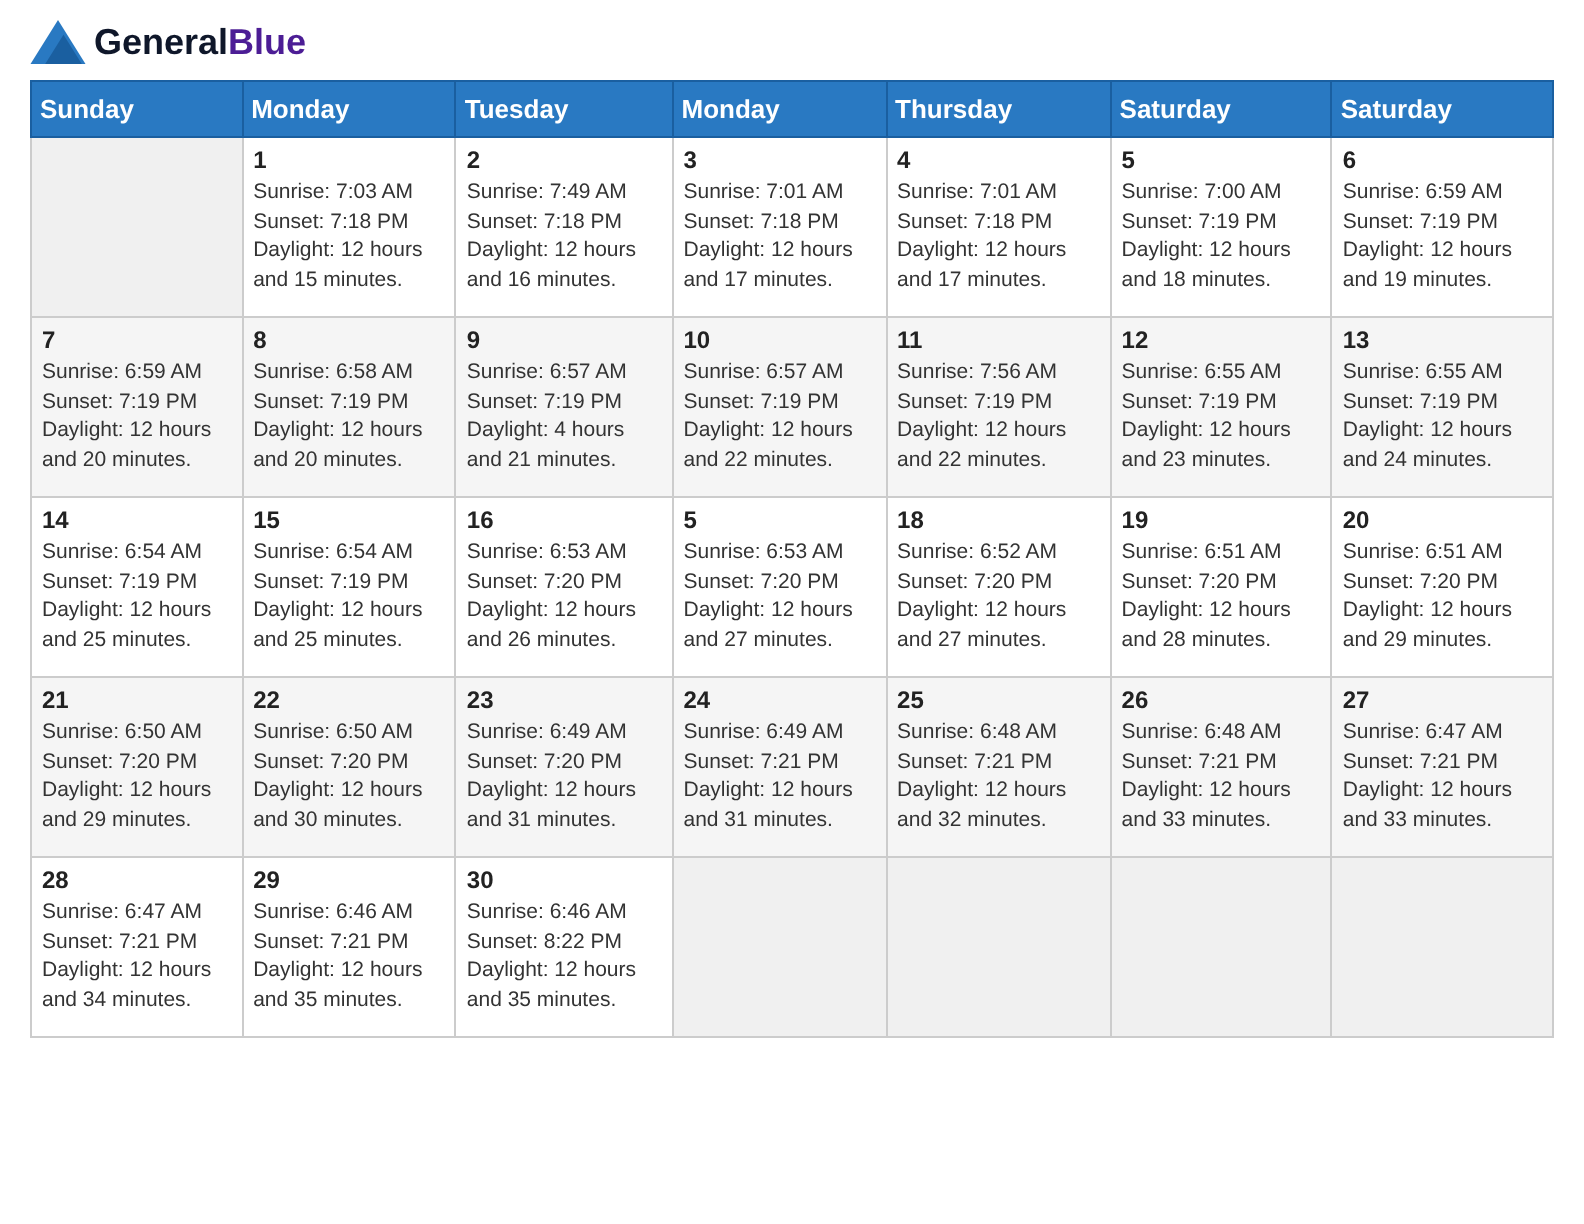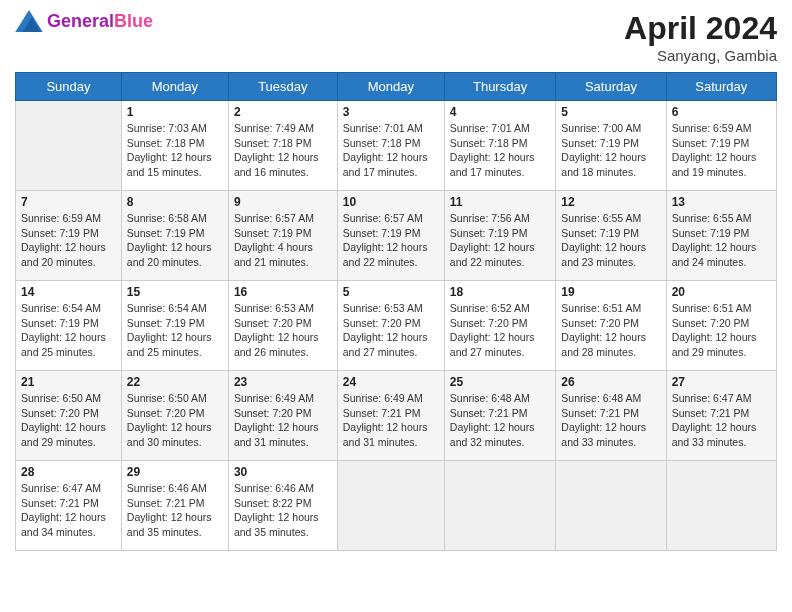--- a/index.html
+++ b/index.html
@@ -39,23 +39,23 @@
     }
     table {
       width: 100%;
       border-collapse: collapse;
       font-size: 11px;
     }
     thead tr th {
       background-color: #2979c2;
       color: #fff;
       padding: 6px 4px;
-      text-align: center;
+      text-align: left;
       font-size: 13px;
-      font-weight: normal;
+      font-weight: bold;
       border: 1px solid #1a5fa0;
     }
     tbody tr td {
       border: 1px solid #ccc;
       padding: 4px 5px;
       vertical-align: top;
       min-height: 80px;
       height: 90px;
     }
     tbody tr:nth-child(odd) td {
@@ -83,26 +83,22 @@
 </head>
 <body>
 
 <div class="header">
   <div class="logo">
     <svg class="logo-icon" viewBox="0 0 30 24" xmlns="http://www.w3.org/2000/svg">
       <polygon points="0,24 15,0 30,24" fill="#2979c2"></polygon>
       <polygon points="8,24 18,8 28,24" fill="#1a5fa0"></polygon>
     </svg>
     <span>
-      <span style="font-size:18px;font-weight:bold;color:#a21caf;">General</span><span style="font-size:18px;font-weight:bold;color:#ec4899;">Blue</span>
+      <span style="font-size:18px;font-weight:bold;color:#0f172a;">General</span><span style="font-size:18px;font-weight:bold;color:#4c1d95;">Blue</span>
     </span>
-  </div>
-  <div class="title-block">
-    <div class="month-year">April 2024</div>
-    <div class="location">Sanyang, Gambia</div>
   </div>
 </div>
 
 <table>
   <thead>
     <tr>
     <th>Sunday</th>
         <th>Monday</th>
         <th>Tuesday</th>
         <th>Monday</th>

